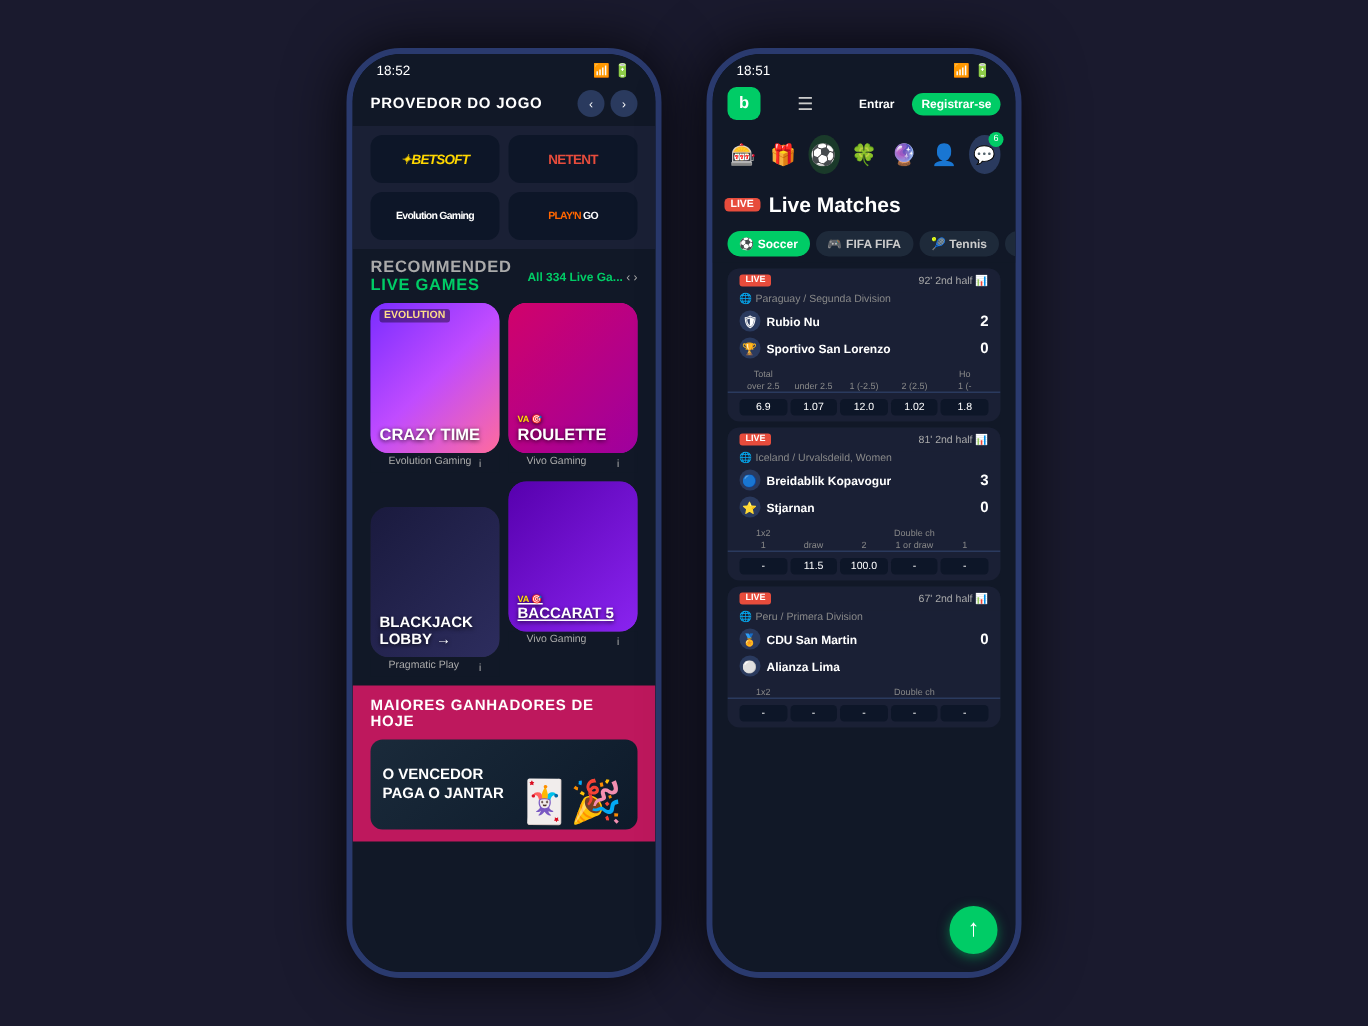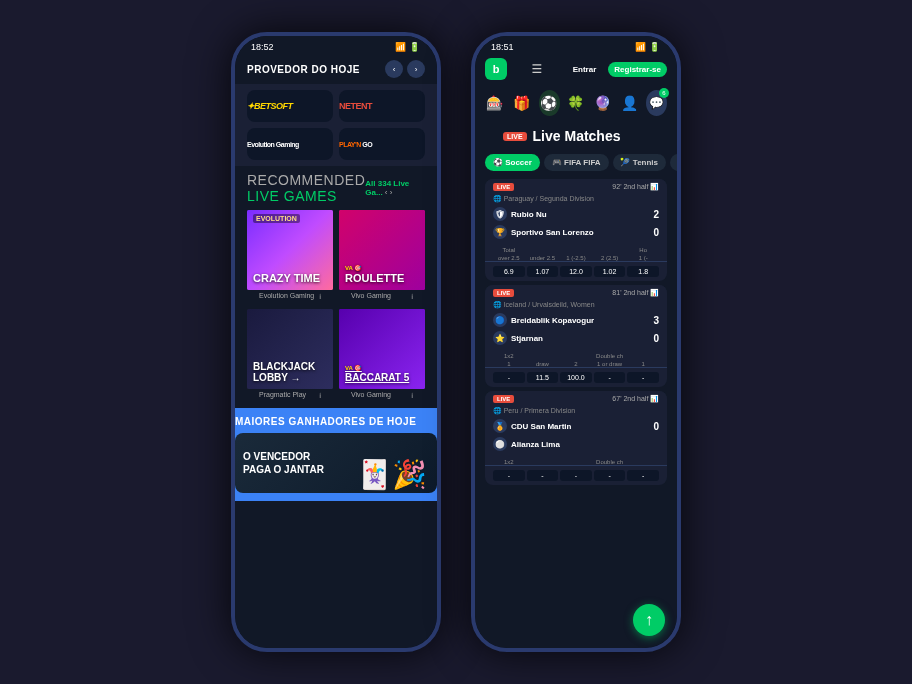--- a/index.html
+++ b/index.html
@@ -77,73 +77,75 @@
       gap: 6px;
       padding: 6px 12px;
       background: #1a2035;
     }
     .provider-card {
       background: #0d1628;
       border-radius: 8px;
       height: 32px;
       display: flex;
       align-items: center;
+      justify-content: center;
     }
     .provider-logo {
       font-size: 9px;
       font-weight: 800;
       letter-spacing: -0.5px;
     }
     .betsoft { color: #ffd700; font-style: italic; }
     .netent { color: #e74c3c; font-weight: 900; }
     .evolution { color: #fff; font-size: 7px; }
     .playn { color: #fff; font-size: 7px; }
 
     .section-header {
       padding: 6px 12px;
       display: flex;
       justify-content: space-between;
       align-items: center;
       background: #111827;
     }
     .section-label {
-      font-size: 14px;
+      font-size: 11px;
       color: #aaa;
-      font-weight: 400;
+      font-weight: 700;
       letter-spacing: 0.5px;
     }
     .section-label span { color: #00cc66; }
     .all-label {
       font-size: 8px;
       color: #ccc;
     }
     .all-label strong { color: #00cc66; }
 
     .games-grid {
       display: grid;
       grid-template-columns: 1fr 1fr;
       gap: 6px;
       padding: 0 12px 6px;
       background: #111827;
     }
     .game-card {
-      border-radius: 2px;
-      height: 80px;
+      border-radius: 12px;
+      height: 100px;
       overflow: hidden;
       position: relative;
       cursor: pointer;
     }
     .game-bg-crazy {
       background: linear-gradient(135deg, #6a1aff 0%, #9b3fff 50%, #ff6b9d 100%);
     }
     .game-bg-roulette {
       background: linear-gradient(135deg, #ff1493 0%, #cc00cc 100%);
     }
     .game-bg-blackjack {
       background: linear-gradient(135deg, #1a1a2e 0%, #2d2d4e 100%);
+      margin-top: 17px;
     }
     .game-bg-baccarat {
       background: linear-gradient(135deg, #6600cc 0%, #9933ff 100%);
     }
     .game-title {
       position: absolute;
       bottom: 6px;
       left: 6px;
       font-size: 11px;
       font-weight: 900;
@@ -161,22 +163,22 @@
     .game-provider {
       font-size: 7px;
       color: #aaa;
       padding: 2px 12px;
       background: #111827;
       display: flex;
       justify-content: space-between;
     }
 
     .winners-section {
-      background: #3b82f6;
-      padding: 8px 0;
+      background: #be185d;
+      padding: 8px 12px;
     }
     .winners-title {
       font-size: 10px;
       font-weight: 800;
       color: #fff;
       letter-spacing: 0.5px;
       text-transform: uppercase;
       margin-bottom: 6px;
     }
     .winner-card {
@@ -261,21 +263,21 @@
       top: -2px; right: -2px;
       background: #00cc66;
       color: #fff;
       font-size: 6px;
       width: 10px; height: 10px;
       border-radius: 50%;
       display: flex; align-items: center; justify-content: center;
     }
 
     .live-matches-header {
-      padding: 6px 28px;
+      padding: 6px 8px;
       display: flex;
       align-items: center;
       gap: 6px;
       background: #111827;
       text-align: right;
     }
     .live-badge-small {
       background: #e74c3c;
       color: #fff;
       font-size: 7px;
@@ -434,21 +436,21 @@
 
     <div class="status-bar">
       <span>18:52</span>
       <div class="status-icons">
         <span>📶</span>
         <span>🔋</span>
       </div>
     </div>
 
     <div class="provider-header">
-      <span class="provider-title">PROVEDOR DO HOJE</span>
+      <span class="provider-title">PROVEDOR DO JOGO</span>
       <div class="nav-arrows">
         <div class="nav-arrow">‹</div>
         <div class="nav-arrow">›</div>
       </div>
     </div>
 
     <div class="providers-grid">
       <div class="provider-card">
         <span class="provider-logo betsoft">✦BETSOFT</span>
       </div>

